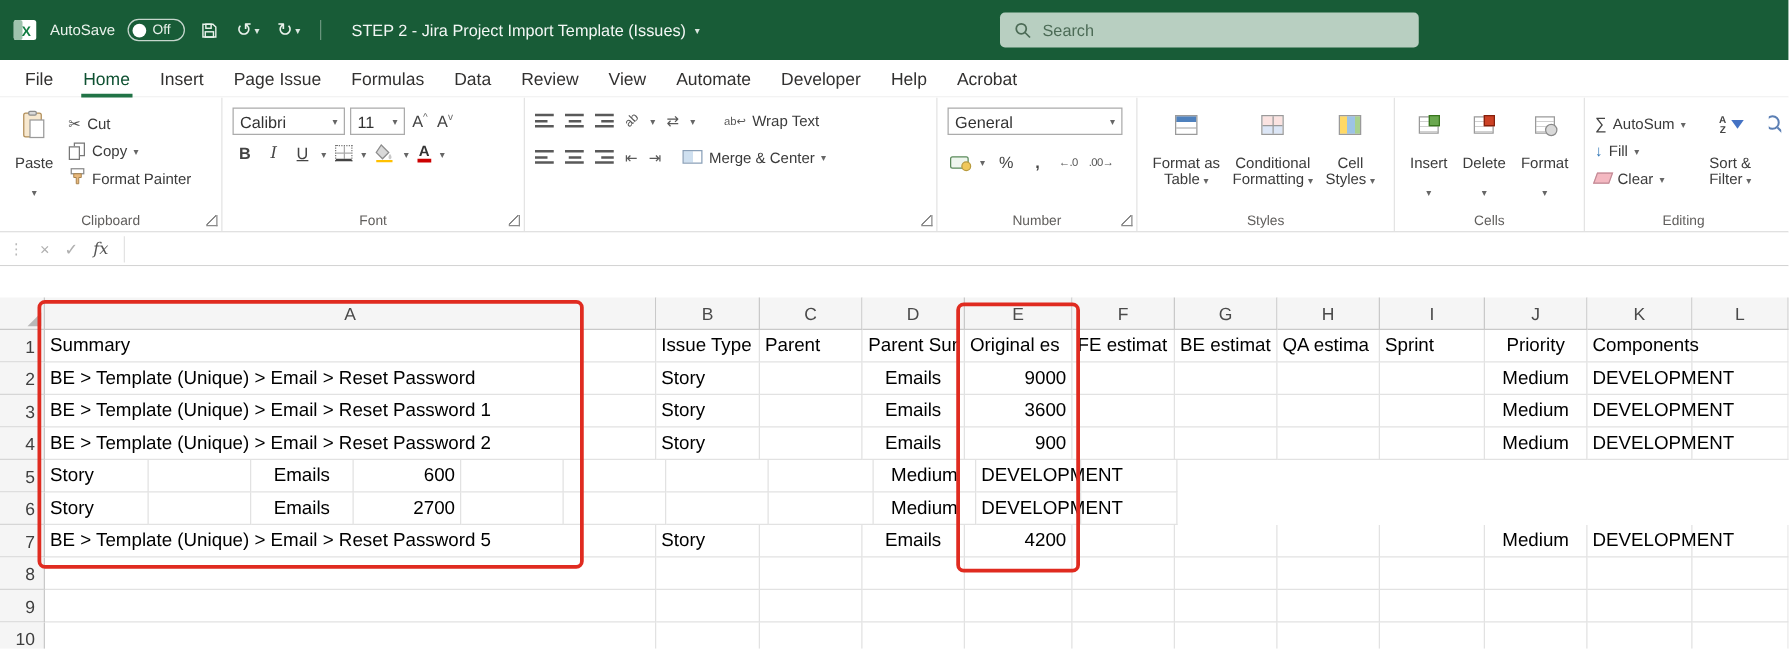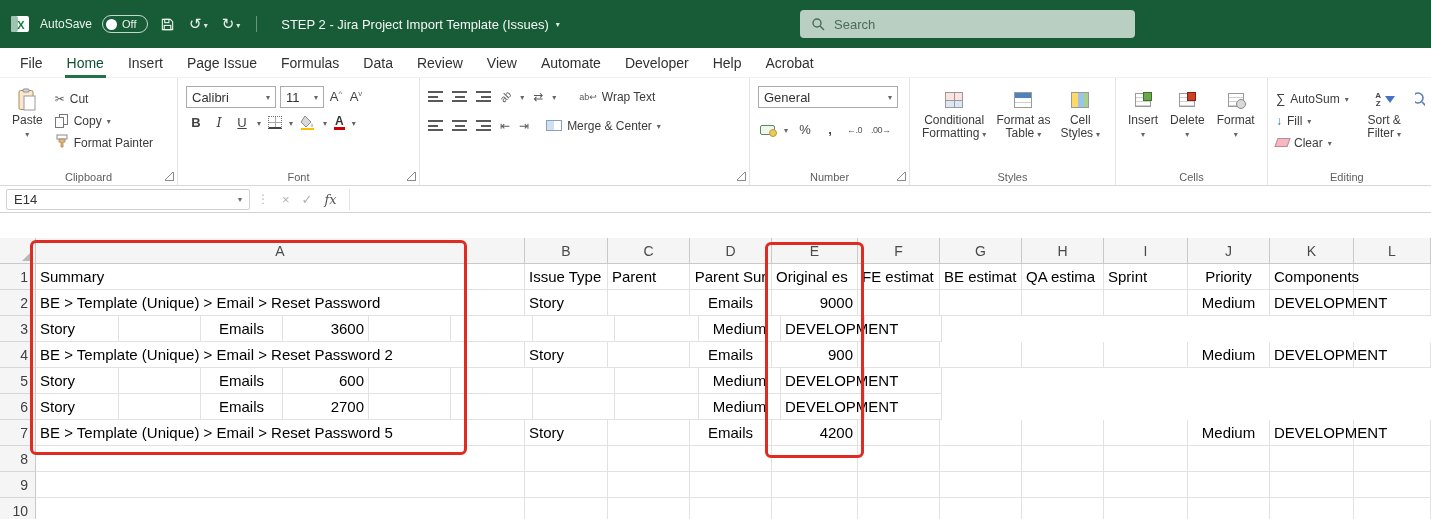--- a/index.html
+++ b/index.html
@@ -27,21 +27,21 @@
   .mtab.active{color:#0f5132}
   .mtab.active::after{content:"";position:absolute;left:10px;right:10px;bottom:0;height:3px;background:#217346}
 
   
   .ribbon{height:108px;background:#fff;border-bottom:1px solid #d8d8d8;display:flex;overflow:hidden}
   .rgroup{position:relative;border-right:1px solid #e4e4e4;padding:8px 6px 16px 8px;display:flex;flex-shrink:0}
   .rg-label{position:absolute;bottom:2px;left:0;right:0;text-align:center;font-size:11px;color:#605e5c;pointer-events:none}
   .launcher{position:absolute;right:3px;bottom:4px;width:9px;height:9px;border-right:1px solid #8a8a8a;border-bottom:1px solid #8a8a8a;background:linear-gradient(135deg,transparent 44%,#8a8a8a 44%,#8a8a8a 56%,transparent 56%);cursor:pointer}
   .vstack{display:flex;flex-direction:column;justify-content:flex-start}
   .hrow{display:flex;align-items:center}
-  .bigbtn{display:flex;flex-direction:column;align-items:center;gap:2px;font-size:12px;color:#3b3b3b;padding:1px 4px;cursor:pointer}
+  .bigbtn{display:flex;flex-direction:column;align-items:center;gap:12px;font-size:12px;color:#3b3b3b;padding:1px 4px;cursor:pointer}
   .bb-ico{height:25px;display:flex;align-items:center;justify-content:center}
   .bb-label{display:flex;flex-direction:column;align-items:center;line-height:13px;text-align:center;white-space:nowrap}
   .l2{display:flex;align-items:center;gap:3px}
   .smallrow{display:flex;align-items:center;gap:5px;font-size:12px;color:#3b3b3b;height:21px;cursor:pointer;white-space:nowrap}
   .combo{border:1px solid #ababab;background:#fff;height:22px;display:flex;align-items:center;justify-content:space-between;padding:0 5px;font-size:13px;color:#333;cursor:pointer}
   .fbtn{font-size:13px;color:#444;min-width:16px;text-align:center;cursor:pointer}
   .bold{font-weight:bold}
   .italic{font-style:italic;font-family:"DejaVu Serif",serif}
   .underl{text-decoration:underline}
   .supchev{font-size:8px;vertical-align:super;color:#666}
@@ -294,44 +294,44 @@
         </div>
       </div>
       <span class="rg-label">Number</span>
       <span class="launcher"></span>
     </div>
 
     <div class="rgroup" style="width:206px">
       <div class="hrow" style="gap:2px;align-items:flex-start">
         <div class="bigbtn">
           <span class="bb-ico">
+              <span class="ic-ft"></span>
+            </span>
+          <span class="bb-label">
+            <span>Format as</span>
+            <span class="l2">
+                <span>Table</span>
+                <span class="chev"></span>
+              </span>
+          </span>
+        </div>
+        <div class="bigbtn">
+          <span class="bb-ico">
               <span class="ic-cf"></span>
             </span>
           <span class="bb-label">
             <span>Conditional</span>
             <span class="l2">
                 <span>Formatting</span>
                 <span class="chev"></span>
               </span>
           </span>
         </div>
         <div class="bigbtn">
           <span class="bb-ico">
-              <span class="ic-ft"></span>
-            </span>
-          <span class="bb-label">
-            <span>Format as</span>
-            <span class="l2">
-                <span>Table</span>
-                <span class="chev"></span>
-              </span>
-          </span>
-        </div>
-        <div class="bigbtn">
-          <span class="bb-ico">
               <span class="ic-cs"></span>
             </span>
           <span class="bb-label">
             <span>Cell</span>
             <span class="l2">
                 <span>Styles</span>
                 <span class="chev"></span>
               </span>
           </span>
         </div>
@@ -405,24 +405,20 @@
                 <path d="M11 11 L16 16"></path>
               </svg>
           </span>
         </div>
       </div>
       <span class="rg-label" style="text-align:left;padding-left:62px">Editing</span>
     </div>
   </div>
 
   <div class="fx-row">
-    <div class="namebox">
-      <span>E14</span>
-      <span class="chev"></span>
-    </div>
     <span class="fxsep">⋮</span>
     <span class="fxicon">×</span>
     <span class="fxicon">✓</span>
     <span class="fxfx">fx</span>
     <div class="fx-input"></div>
   </div>
 
   <div class="sheetgap"></div>
 
   <div class="grid">
@@ -466,20 +462,21 @@
         <div class="cell" style="width: 82px; justify-content: flex-start;"></div>
         <div class="cell" style="width: 82px; justify-content: flex-start;"></div>
         <div class="cell" style="width: 82px; justify-content: flex-start;"></div>
         <div class="cell" style="width: 84px; justify-content: flex-start;"></div>
         <div class="cell" style="width: 82px; justify-content: center;">Medium</div>
         <div class="cell" style="width: 84px; justify-content: flex-start;">DEVELOPMENT</div>
         <div class="cell" style="width: 77px; justify-content: flex-start;"></div>
       </div>
       <div class="grow">
         <div class="rowhead">3</div>
+        <div class="cell" style="width: 489px; justify-content: flex-start;">BE &gt; Template (Unique) &gt; Email &gt; Reset Password 1</div>
         <div class="cell" style="width: 83px; justify-content: flex-start;">Story</div>
         <div class="cell" style="width: 82px; justify-content: flex-start;"></div>
         <div class="cell" style="width: 82px; justify-content: center;">Emails</div>
         <div class="cell" style="width: 86px; justify-content: flex-end;">3600</div>
         <div class="cell" style="width: 82px; justify-content: flex-start;"></div>
         <div class="cell" style="width: 82px; justify-content: flex-start;"></div>
         <div class="cell" style="width: 82px; justify-content: flex-start;"></div>
         <div class="cell" style="width: 84px; justify-content: flex-start;"></div>
         <div class="cell" style="width: 82px; justify-content: center;">Medium</div>
         <div class="cell" style="width: 84px; justify-content: flex-start;">DEVELOPMENT</div>

